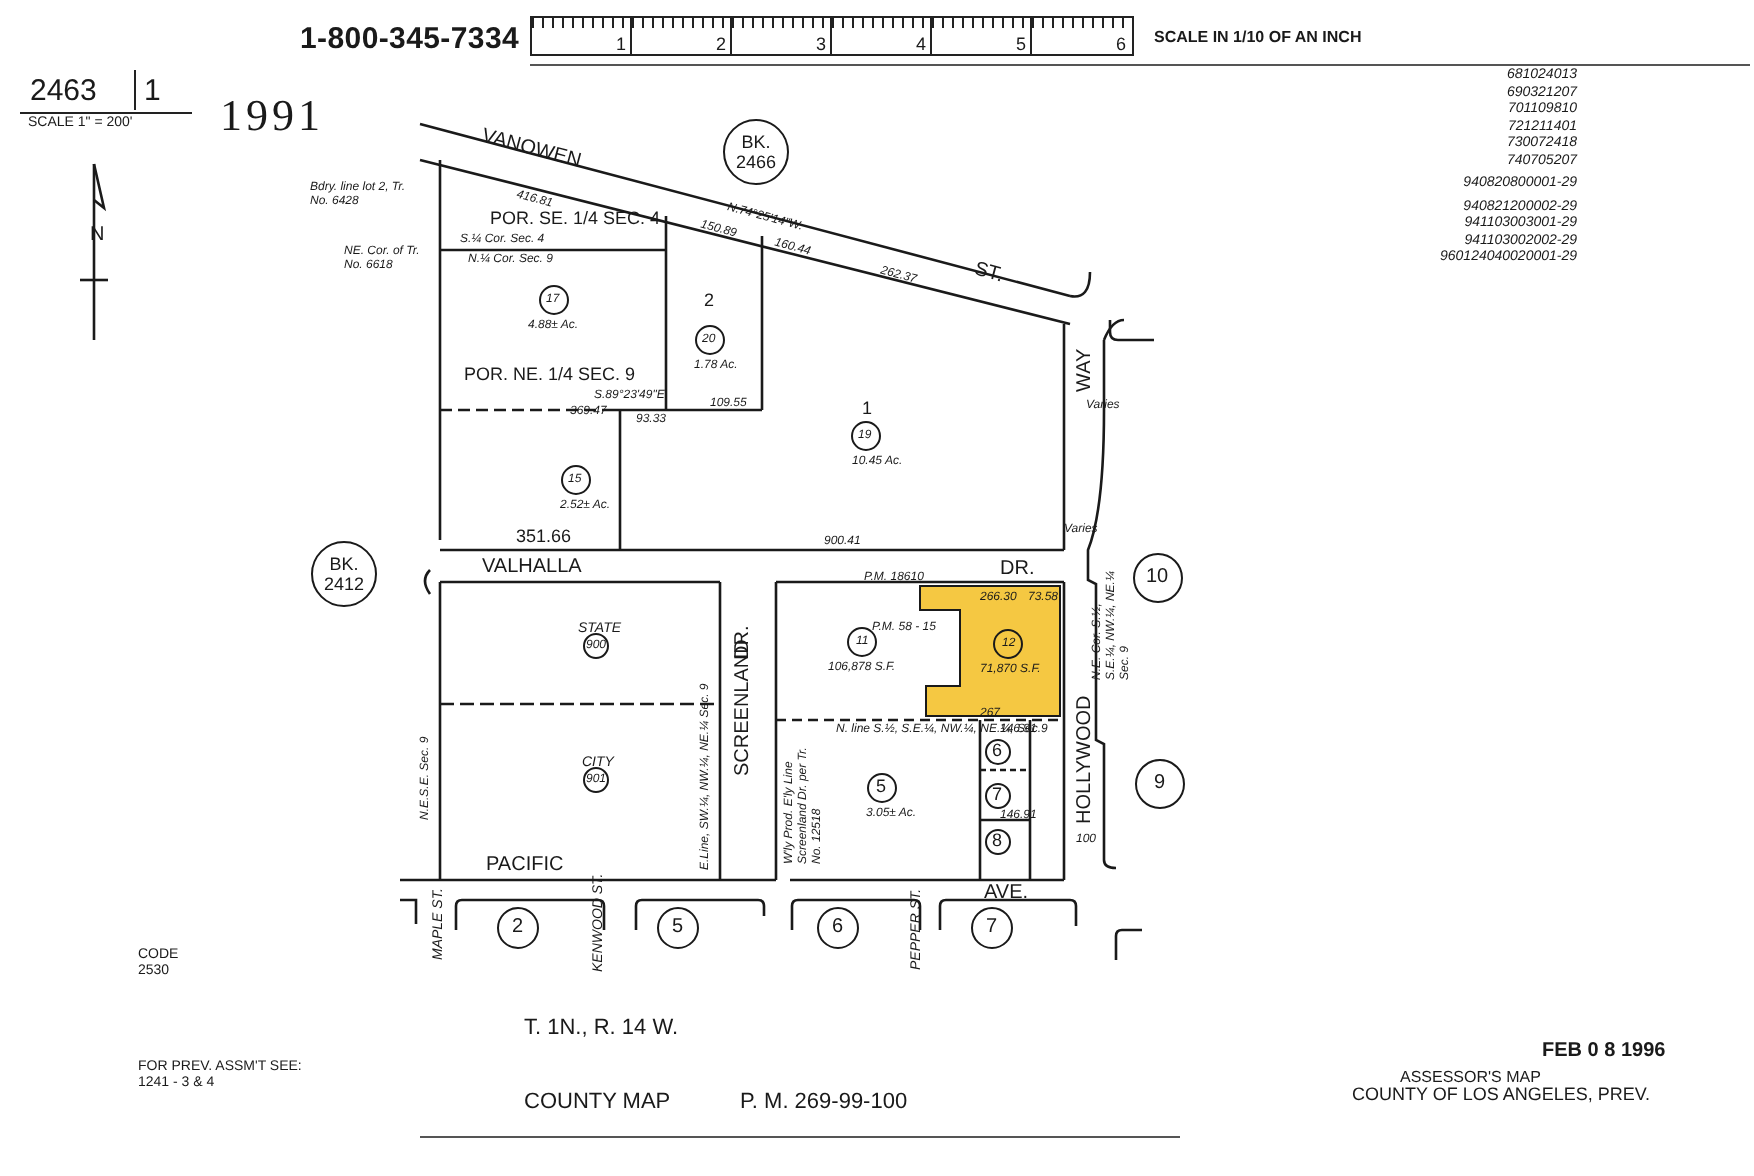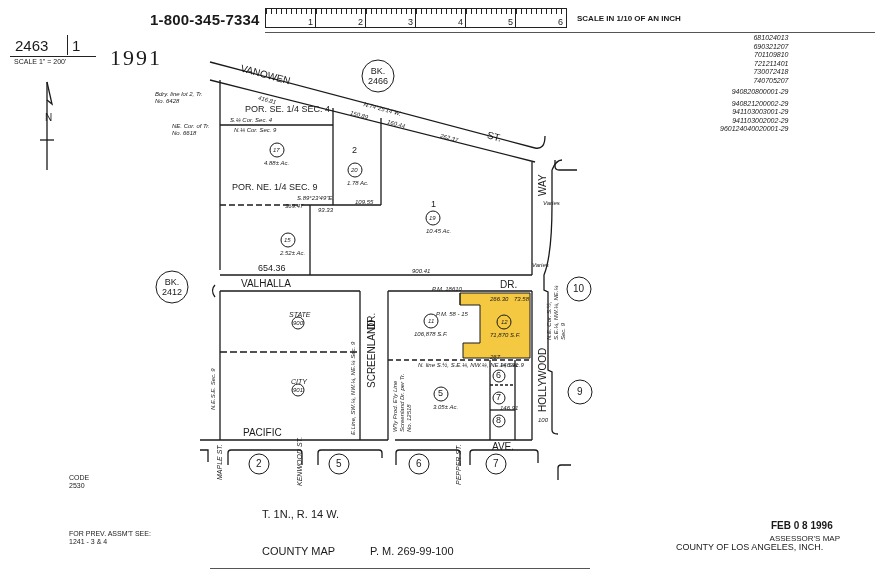--- a/index.html
+++ b/index.html
@@ -20,21 +20,21 @@
   .bookbox .line { position:absolute; left:0; top:21px; width:86px; border-top:1px solid #222; }
   .bookbox .scale { position:absolute; left:4px; top:23px; font-size:7px; white-space:nowrap; }
   .year { left:110px; top:45px; font-family:"Liberation Serif", serif; font-size:22px; letter-spacing:2px; }
   .codes { left:720px; top:34px; font-size:7px; font-style:italic; line-height:8.5px; text-align:right; }
   .code { left:69px; top:474px; font-size:7px; line-height:8px; }
   .prev { left:69px; top:530px; font-size:7px; line-height:8px; }
   .tr { left:262px; top:508px; font-size:11px; }
   .pmap { left:262px; top:545px; font-size:11px; }
   .pm { left:370px; top:545px; font-size:11px; }
   .feb { left:738px; top:520px; font-size:10px; font-weight:bold;padding-left:33px; }
-  .amap { left:700px; top:534px; font-size:8px; width:140px; text-align:right; }
+  .amap { left:700px; top:534px; font-size:8px; width:140px; text-align:left; }
   .county { left:676px; top:542px; font-size:9px; }
   .hr-bot { left:210px; top:568px; width:380px; border-top:1px solid #555; }
   svg { position:absolute; left:0; top:0; }
 </style>
 </head>
 <body>
 
 <div class="abs phone">1-800-345-7334</div>
 <div class="abs scalebar">
   <div class="ticks"></div>
@@ -239,21 +239,21 @@
 
 <div class="t s6" style="left:258px;top:97px;transform:rotate(15deg)">416.81</div>
 <div class="t s6" style="left:350px;top:112px;transform:rotate(15deg)">150.89</div>
 <div class="t s6" style="left:363px;top:106px;transform:rotate(15deg)">N.74°25'14"W.</div>
 <div class="t s6" style="left:387px;top:121px;transform:rotate(15deg)">160.44</div>
 <div class="t s6" style="left:440px;top:135px;transform:rotate(15deg)">262.37</div>
 <div class="t s6" style="left:297px;top:195px">S.89°23'49"E.</div>
 <div class="t s6" style="left:285px;top:203px">369.47</div>
 <div class="t s6" style="left:355px;top:199px">109.55</div>
 <div class="t s6" style="left:318px;top:207px">93.33</div>
-<div class="t s9" style="left:258px;top:264px">654.36</div>
+<div class="t s9" style="left:258px;top:264px">351.66</div>
 <div class="t s6" style="left:412px;top:268px">900.41</div>
 <div class="t s6" style="left:432px;top:286px">P.M. 18610</div>
 <div class="t s6" style="left:436px;top:311px">P.M. 58 - 15</div>
 <div class="t s6" style="left:490px;top:296px">266.30</div>
 <div class="t s6" style="left:514px;top:296px">73.58</div>
 <div class="t s6" style="left:490px;top:354px">267</div>
 <div class="t s6" style="left:418px;top:362px">N. line S.½, S.E.¼, NW.¼, NE.¼, Sec.9</div>
 <div class="t s6" style="left:500px;top:362px">146.91</div>
 <div class="t s6" style="left:500px;top:405px">146.91</div>
 <div class="t s6" style="left:538px;top:417px">100</div>
@@ -275,14 +275,14 @@
 </div>
 <div class="abs prev">
   <div>FOR PREV. ASSM'T SEE:</div>
   <div>1241 - 3 &amp; 4</div>
 </div>
 <div class="abs tr">T. 1N., R. 14 W.</div>
 <div class="abs pmap">COUNTY MAP</div>
 <div class="abs pm">P. M. 269-99-100</div>
 <div class="abs feb">FEB 0 8 1996</div>
 <div class="abs amap">ASSESSOR'S MAP</div>
-<div class="abs county">COUNTY OF LOS ANGELES, INCH.</div>
+<div class="abs county">COUNTY OF LOS ANGELES, PREV.</div>
 <div class="abs hr-bot"></div>
 
 </body></html>

